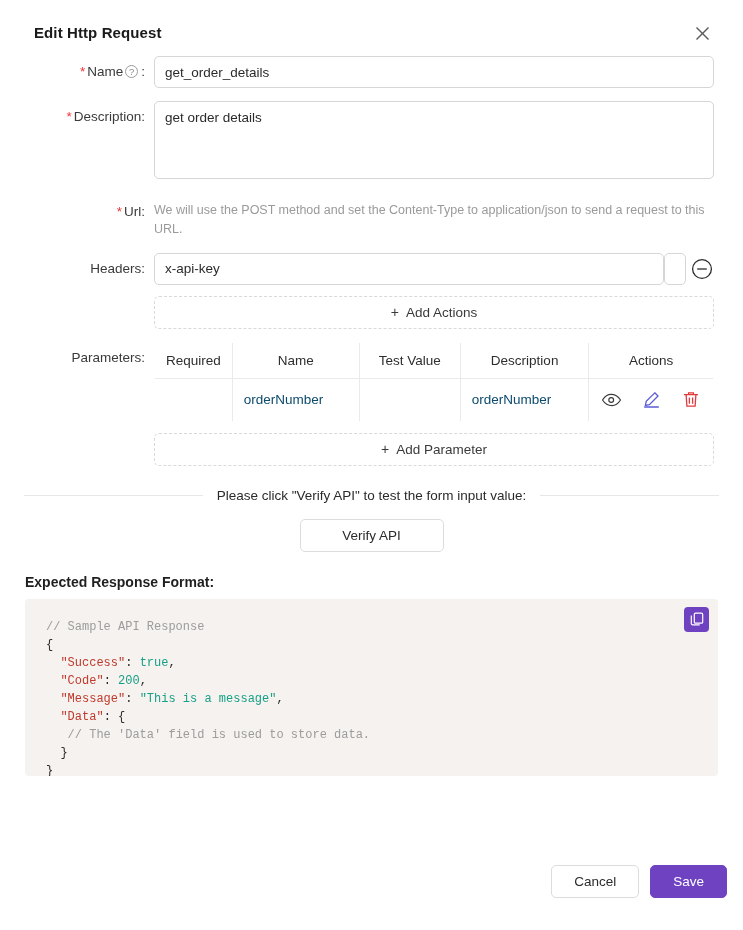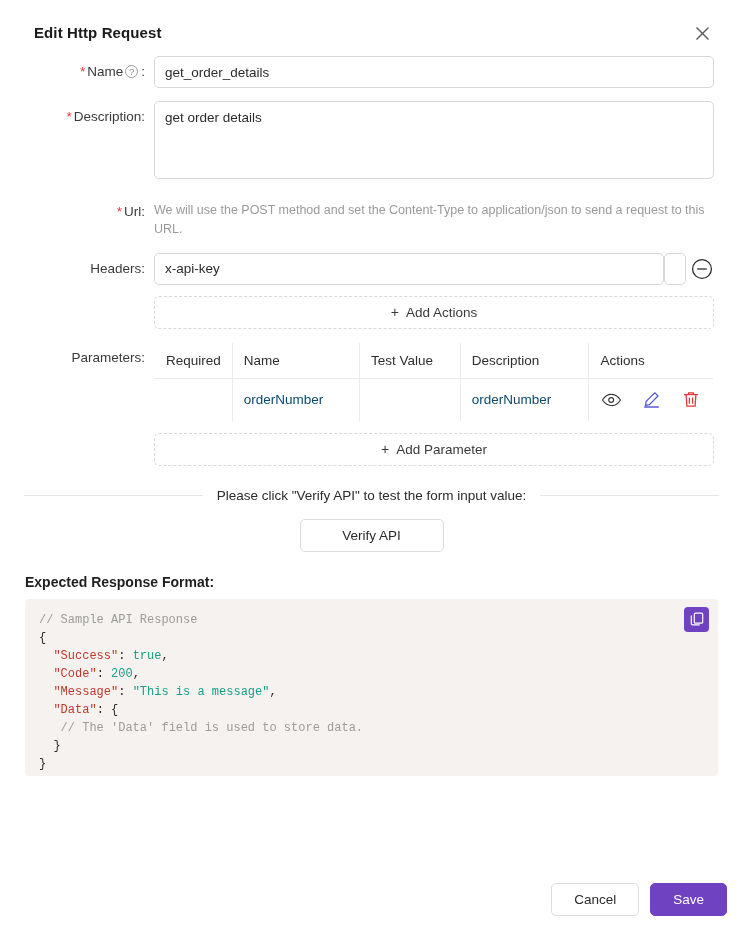--- a/index.html
+++ b/index.html
@@ -135,21 +135,21 @@
   .params-wrap { flex: 1; }
   table.params {
     width: 100%;
     border-collapse: collapse;
     font-size: 13.5px;
     border: 1px solid #e6e6e6;
     border-radius: 4px;
     overflow: hidden;
   }
   table.params th {
-    text-align: left;
+    text-align: center;
     font-weight: normal;
     color: #2e2e2e;
     padding: 10px 11px;
     border-right: 1px solid #eaeaea;
     border-bottom: 1px solid #eaeaea;
     background: #fff;
   }
   table.params td {
     padding: 11px 11px;
     color: #0c4a6e;
@@ -222,21 +222,21 @@
   .code-box {
     position: relative;
     margin: 0 9px;
     background: #f5f2f0;
     border-radius: 4px;
     padding: 12px 14px 14px 14px;
     height: 177px;
     overflow: hidden;
   }
   pre.code {
-    margin: 0;
+    margin: 7px;
     font-family: "Liberation Mono", monospace;
     font-size: 12px;
     line-height: 18px;
     color: #2b2b2b;
     white-space: pre;
   }
   .cmt { color: #9c9c9c; }
   .key { color: #c0392b; }
   .punc { color: #2b2b2b; }
   .bool { color: #16a085; }
@@ -249,21 +249,21 @@
     background: #6f42c1;
     border-radius: 4px;
     display: flex; align-items: center; justify-content: center;
     cursor: pointer;
     color: #fff;
   }
 
   
   .footer {
     position: absolute;
-    bottom: 14px; right: 16px;
+    bottom: 32px; right: 16px;
     display: flex;
     gap: 11px;
   }
   .btn {
     height: 33px;
     border-radius: 5px;
     font-size: 13.5px;
     padding: 0 22px;
     cursor: pointer;
     font-family: "Liberation Sans", sans-serif;

